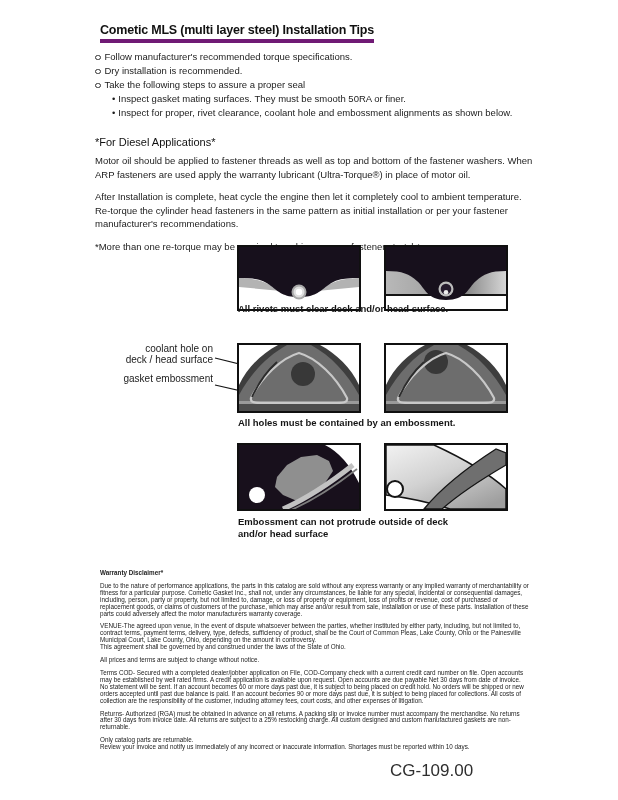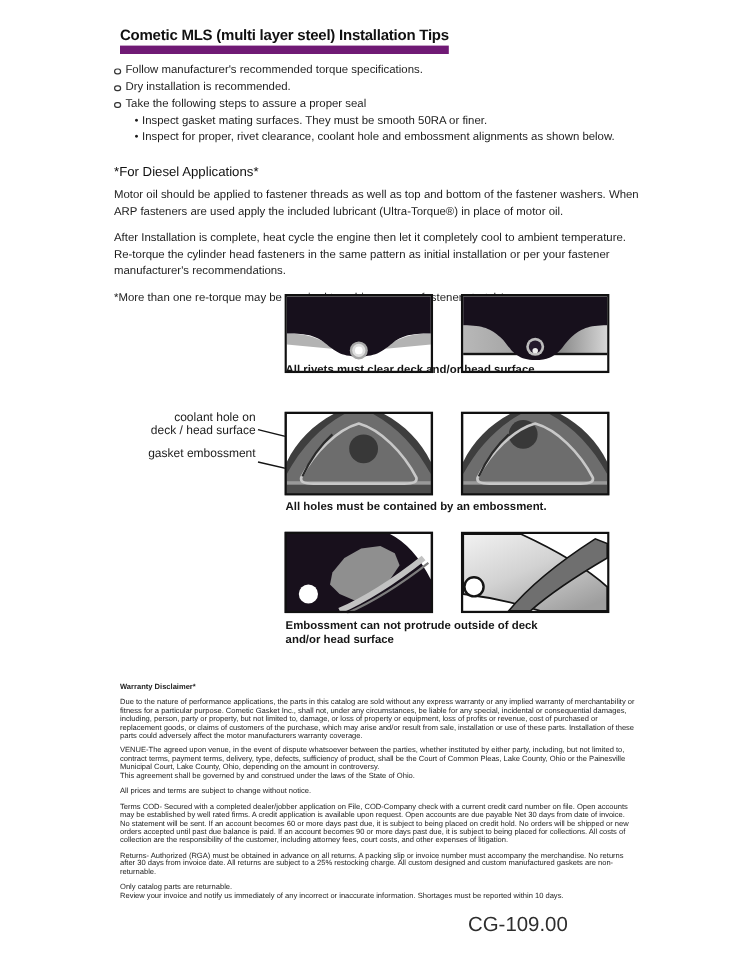--- a/index.html
+++ b/index.html
@@ -1,21 +1,21 @@
 <!DOCTYPE html>
 <html><head>
 <meta charset="utf-8">
 <style>
   html,body{margin:0;padding:0;background:#ffffff;}
   .page{position:relative;width:618px;height:800px;background:#ffffff;overflow:hidden;
         font-family:"Liberation Sans","DejaVu Sans",sans-serif;color:#1c1c1c;}
   
   .intro{position:absolute;left:95px;top:20px;width:442px;}
   .title{display:inline-block;margin:0 0 7px 5px;font-size:12.5px;font-weight:bold;
-         letter-spacing:-0.2px;color:#111;border-bottom:7px solid #701a75;padding-bottom:2px;}
+         letter-spacing:-0.2px;color:#111;border-bottom:4px solid #701a75;padding-bottom:2px;}
   .b-row{display:flex;align-items:flex-start;font-size:9.5px;line-height:14px;color:#1c1c1c;}
   .o-bullet{flex:0 0 auto;width:3.5px;height:3.5px;border:1px solid #333;border-radius:50%;
             margin:4.5px 4px 0 0;}
   .sb-row{display:flex;align-items:flex-start;font-size:9.5px;line-height:14px;margin-left:17px;}
   .f-bullet{flex:0 0 auto;font-size:9.5px;margin-right:3px;}
   .diesel-h{margin:16px 0 6px 0;font-size:11px;font-weight:normal;color:#111;}
   .para{margin:0 0 9px 0;font-size:9.5px;line-height:13.5px;color:#1c1c1c;width:440px;}
   
   .diag{position:absolute;width:275px;}
   .dg-label{position:absolute;top:16px;width:124px;text-align:center;font-size:12.5px;
@@ -58,21 +58,21 @@
     </div>
     <div class="sb-row">
       <span class="f-bullet">•</span>
       <span>Inspect gasket mating surfaces.  They must be smooth 50RA or finer.</span>
     </div>
     <div class="sb-row">
       <span class="f-bullet">•</span>
       <span>Inspect for proper, rivet clearance, coolant hole and embossment alignments as shown below.</span>
     </div>
     <h2 class="diesel-h">*For Diesel Applications*</h2>
-    <p class="para">Motor oil should be applied to fastener threads as well as top and bottom of the fastener washers. When ARP fasteners are used apply the included lubricant (Ultra-Torque®) in place of motor oil.</p>
+    <p class="para">Motor oil should be applied to fastener threads as well as top and bottom of the fastener washers. When ARP fasteners are used apply the warranty lubricant (Ultra-Torque®) in place of motor oil.</p>
     <p class="para">After Installation is complete, heat cycle the engine then let it completely cool to ambient temperature. Re-torque the cylinder head fasteners in the same pattern as initial installation or per your fastener manufacturer's recommendations.</p>
     <p class="para">*More than one re-torque may be required to achieve proper fastener stretch*</p>
   </div>
 
   <div class="diag" style="left:237px;top:231px;height:100px;">
     <div class="dg-label" style="left:0;">RIGHT</div>
     <div class="dg-label" style="left:147px;">WRONG</div>
 
     <div class="dg-panel" style="left:0;top:14px;">
       <svg width="124" height="66" viewBox="0 0 124 66">

